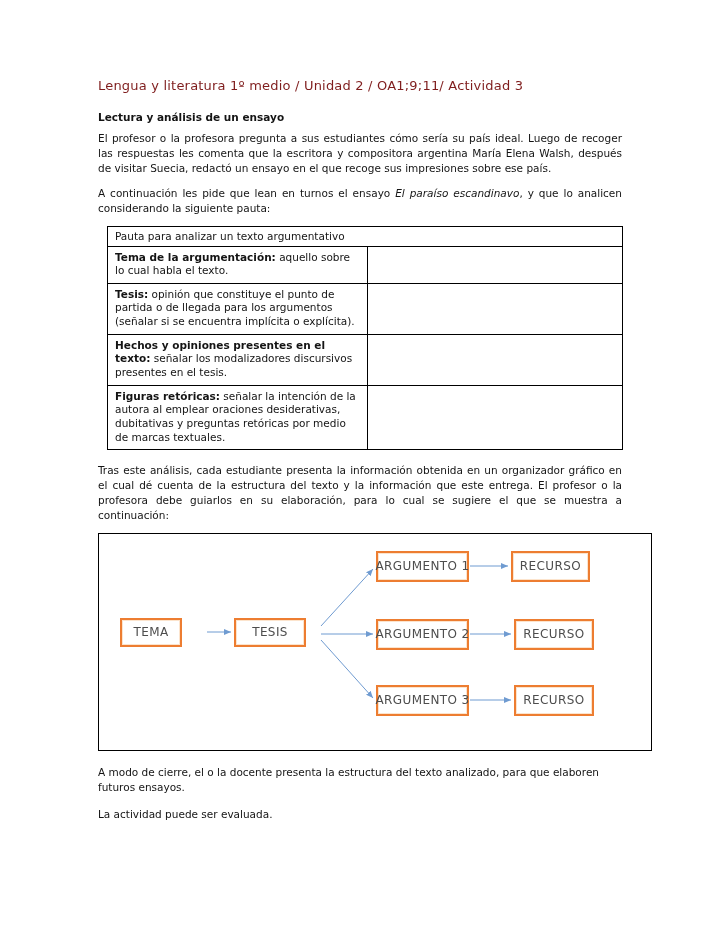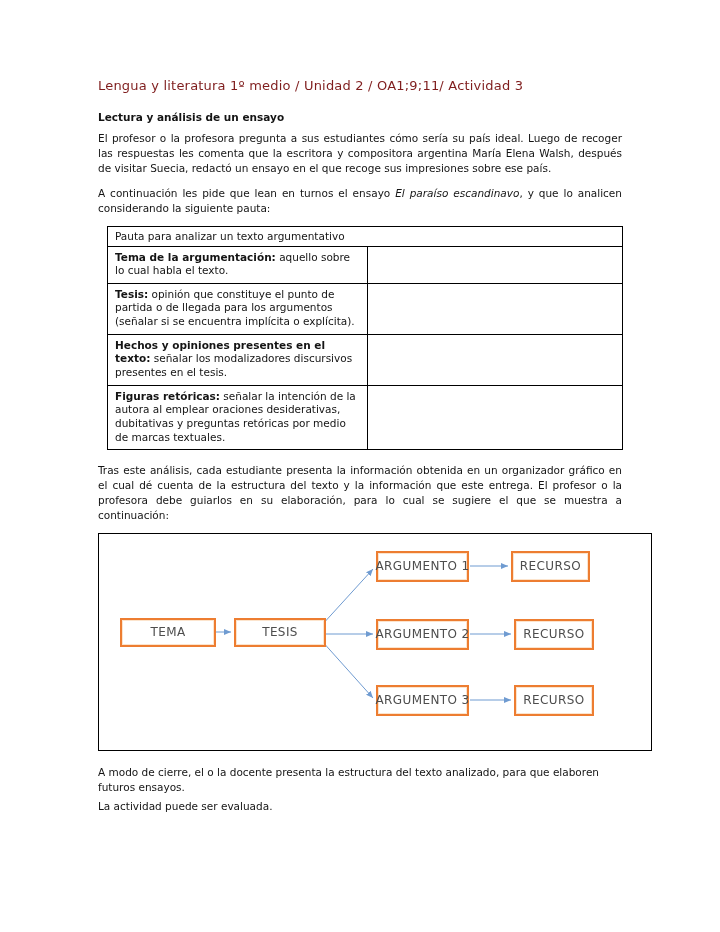--- a/index.html
+++ b/index.html
@@ -30,30 +30,30 @@
   
   .diagram-frame { position:relative; width:554px; height:218px; border:1px solid #000; margin:8px 0 14px 0; background:#fff; }
   .arrows { position:absolute; left:0; top:0; pointer-events:none; }
   .node {
     position:absolute; background:#fff;
     border:2px solid #ED7D31;
     box-shadow: inset 0 0 0 1px #fce4cd;
     display:flex; align-items:center; justify-content:center;
     font-size:12px; color:#4d4d4d; letter-spacing:.4px; white-space:nowrap;
   }
-  .n-tema { left:21px;  top:84px;  width:96px; height:29px; }
-  .n-tesis{ left:135px; top:84px;  width:92px; height:29px; }
+  .n-tema { left:21px;  top:84px;  width:62px; height:29px; }
+  .n-tesis{ left:135px; top:84px;  width:72px; height:29px; }
   .n-arg1 { left:277px; top:17px;  width:93px; height:31px; }
   .n-rec1 { left:412px; top:17px;  width:79px; height:31px; }
   .n-arg2 { left:277px; top:85px;  width:93px; height:31px; }
   .n-rec2 { left:415px; top:85px;  width:80px; height:31px; }
   .n-arg3 { left:277px; top:151px; width:93px; height:31px; }
   .n-rec3 { left:415px; top:151px; width:80px; height:31px; }
 
-  .closing-para { margin-top:14px; margin-bottom:4px; line-height:1.42; }
+  .closing-para { margin-top:14px; margin-bottom:12px; line-height:1.42; }
   .eval-para { margin-bottom:23px; line-height:1.42; }
   .crossref { font-weight:bold; line-height:1.42; }
 </style>
 </head>
 <body>
 
 <div class="page">
 
   <h1 class="doc-title">Lengua y literatura 1º medio / Unidad 2 / OA1;9;11/ Actividad 3</h1>
 

